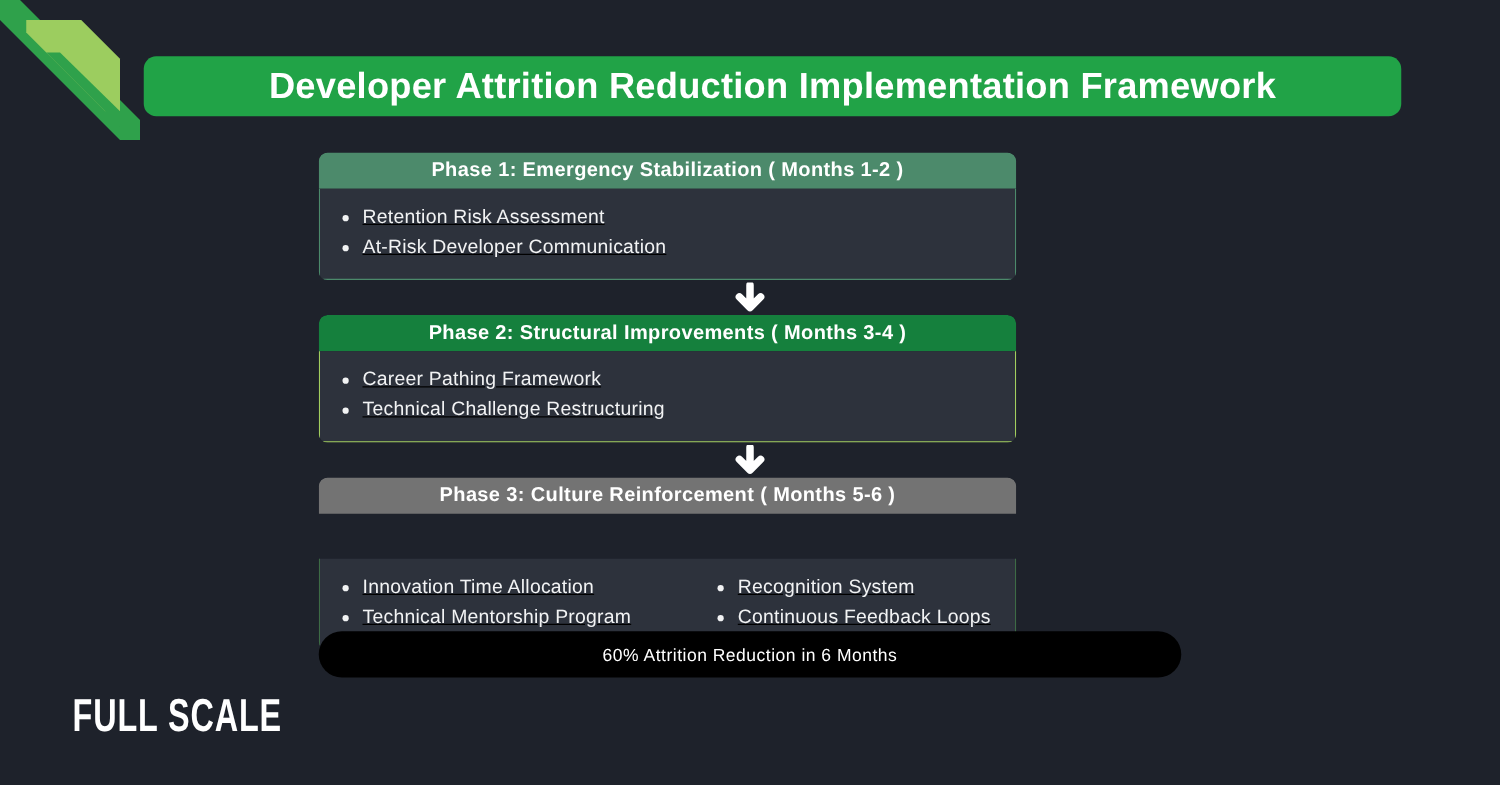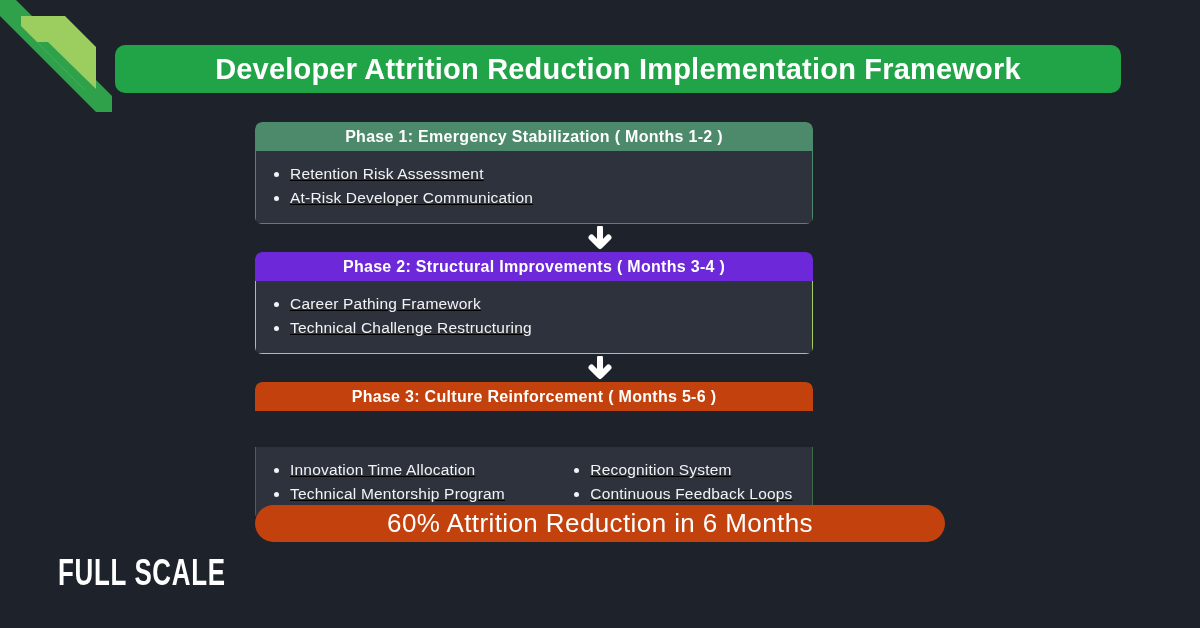--- a/index.html
+++ b/index.html
@@ -35,46 +35,46 @@
     white-space: nowrap;
   }
   .phase-body {
     background: #2D323C;
     border: 1px solid transparent; border-top: none;
     padding: 11px 0 13px 0;
     display: grid; grid-template-columns: 54% 46%;
   }
   .phase-1 .phase-header { background: #4C8A6B; }
   .phase-1 .phase-body  { border-color: #4C8A6B; }
-  .phase-2 .phase-header { background: #6d28d9; }
+  .phase-2 .phase-header { background: #15803d; }
   .phase-2 .phase-body  { border-color: #A2CE5E; }
-  .phase-3 .phase-header { background: #c2410c; }
+  .phase-3 .phase-header { background: #737373; }
   .phase-3 .phase-body  { border-color: #3d6b45; margin-top: 36px; }
 
   ul.bullets { list-style: none; padding-left: 18px; text-decoration: underline; }
   ul.bullets li {
     position: relative; padding-left: 16px;
     color: #F2F3F4; font-size: 15.5px; line-height: 24px; letter-spacing: .2px;
     white-space: nowrap;
   }
   ul.bullets li::before {
     content: ""; position: absolute; left: 0; top: 10px;
     width: 5px; height: 5px; border-radius: 50%; background: #F2F3F4;
   }
 
   .flow-arrow {
     height: 28px; display: flex; align-items: center; justify-content: center;
   }
 
   
   .result-banner {
     position: absolute; left: 255px; top: 505px; width: 690px; height: 37px;
-    background: #c2410c; border-radius: 19px;
+    background: #000000; border-radius: 19px;
     display: flex; align-items: center; justify-content: center;
-    color: #ffffff; font-size: 26px; font-weight: 400; letter-spacing: .4px;
+    color: #ffffff; font-size: 14px; font-weight: 400; letter-spacing: .4px;
     white-space: nowrap;
   }
 
   
   .logo {
     position: absolute; left: 58px; top: 552px; height: 42px;
     display: flex; align-items: center;
   }
   .logo-text {
     color: #ffffff; font-weight: 700; font-size: 37px; letter-spacing: 1px;

